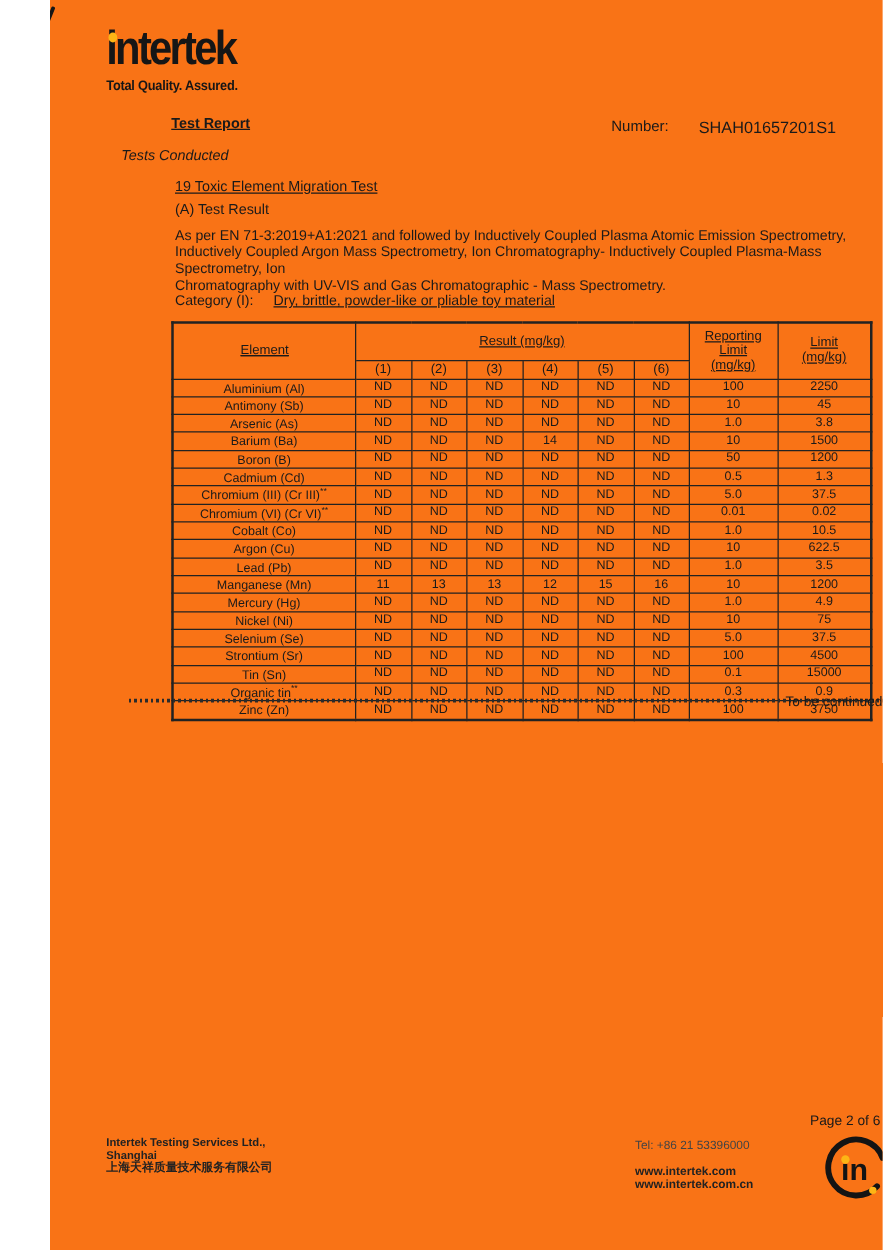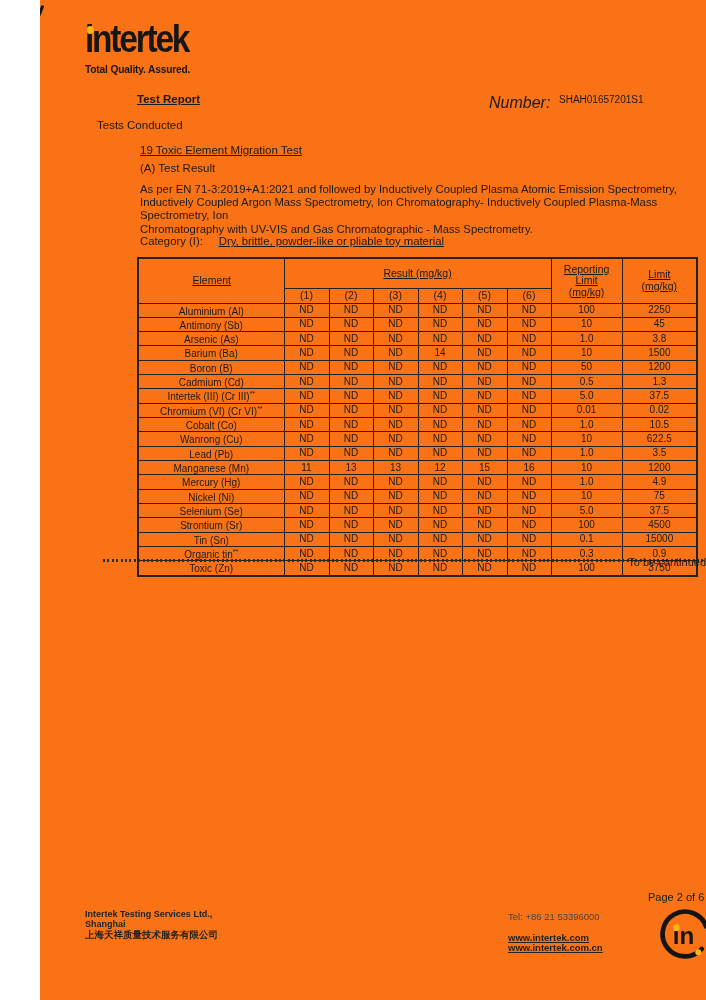--- a/index.html
+++ b/index.html
@@ -14,23 +14,23 @@
 
   
   .wordmark { position:absolute; left:45px; top:18px; transform:scaleX(0.88); transform-origin:left top; }
   .wm-text { font-size:38px; font-weight:bold; letter-spacing:-2.5px; color:#161616; }
   .wm-dot { position:absolute; left:2px; top:8px; width:8px; height:8px; border-radius:50%; background:var(--yellow,#fdb515); }
   .tagline { position:absolute; left:45px; top:63px; font-size:11px; font-weight:bold; letter-spacing:-0.2px;
     transform:scaleX(0.93); transform-origin:left top; color:#161616; }
 
   
   .test-report { position:absolute; left:97px; top:93px; font-size:11.5px; font-weight:bold; text-decoration:underline; }
-  .number-label { position:absolute; left:449px; top:94px; font-size:16px;font-style:italic; }
-  .number-value { position:absolute; left:519px; top:94px; font-size:10px;text-align:right; }
-  .tests-conducted { position:absolute; left:57px; top:119px; font-size:11.5px; }
+  .number-label { position:absolute; left:449px; top:94px; font-size:12px; }
+  .number-value { position:absolute; left:519px; top:94px; font-size:13px;text-align:right; }
+  .tests-conducted { position:absolute; left:57px; top:119px; font-size:11.5px;font-style:italic; }
 
   
   .heading19 { position:absolute; left:100px; top:144px; font-size:11.5px; text-decoration:underline; }
   .result-label { position:absolute; left:100px; top:162px; font-size:11.5px; }
   .method { position:absolute; left:100px; top:183px; width:585px; font-size:11.3px; line-height:13.2px; }
   .category { position:absolute; left:100px; top:235px; font-size:11.3px; }
   .category .cat-value { margin-left:16px;text-decoration:underline; }
 
   
   table.results { position:absolute; left:97px; top:257px; width:559px;
@@ -51,21 +51,21 @@
     background-image:repeating-linear-gradient(90deg, #2b2b2b 0 2px, transparent 2px 4.4px); }
   .to-be-continued { position:absolute; right:40px; top:556px; font-size:11px; }
 
   
   .page-indicator { position:absolute; left:608px; top:891px; font-size:11px; }
   .footer-company { position:absolute; left:45px; top:910px; font-size:9px; font-weight:bold; line-height:9.5px; color:#222; }
   .footer-company .cn { font-size:9.5px; margin-top:0.5px; }
   .footer-address { position:absolute; left:236px; top:912px; font-size:9px; line-height:10px; color:#444; }
   .footer-address .cn { margin-top:12px; font-size:9.5px; color:#444; }
   .footer-contact { position:absolute; left:468px; top:912px; font-size:9.5px; line-height:10.5px; color:#444; }
-  .footer-contact .sites { margin-top:10px; font-weight:bold; color:#222;text-decoration:underline; }
+  .footer-contact .sites { margin-top:10px; font-weight:bold; color:#222; }
   .footer-logo { position:absolute; left:617px; top:906px; width:56px; height:56px; }
   .logo-in { font-family:"Liberation Sans", sans-serif; font-size:26px; font-weight:bold; fill:#141414; }
 </style>
 </head>
 <body>
 
 <div class="page">
 
   <div class="corner-mark"></div>
 
@@ -187,21 +187,21 @@
       <td class="res-cell">ND</td>
       <td class="res-cell">ND</td>
       <td class="res-cell">ND</td>
       <td class="res-cell">ND</td>
       <td class="res-cell">ND</td>
       <td class="res-cell">ND</td>
       <td class="rl-cell">0.5</td>
       <td class="lim-cell">1.3</td>
     </tr>
         <tr>
-      <td class="el-cell"><span class="el-name">Intertek (III) (Cr III)</span><sup class="el-sup">**</sup></td>
+      <td class="el-cell"><span class="el-name">Chromium (III) (Cr III)</span><sup class="el-sup">**</sup></td>
       <td class="res-cell">ND</td>
       <td class="res-cell">ND</td>
       <td class="res-cell">ND</td>
       <td class="res-cell">ND</td>
       <td class="res-cell">ND</td>
       <td class="res-cell">ND</td>
       <td class="rl-cell">5.0</td>
       <td class="lim-cell">37.5</td>
     </tr>
         <tr>
@@ -220,21 +220,21 @@
       <td class="res-cell">ND</td>
       <td class="res-cell">ND</td>
       <td class="res-cell">ND</td>
       <td class="res-cell">ND</td>
       <td class="res-cell">ND</td>
       <td class="res-cell">ND</td>
       <td class="rl-cell">1.0</td>
       <td class="lim-cell">10.5</td>
     </tr>
         <tr>
-      <td class="el-cell"><span class="el-name">Wanrong (Cu)</span><sup class="el-sup"></sup></td>
+      <td class="el-cell"><span class="el-name">Argon (Cu)</span><sup class="el-sup"></sup></td>
       <td class="res-cell">ND</td>
       <td class="res-cell">ND</td>
       <td class="res-cell">ND</td>
       <td class="res-cell">ND</td>
       <td class="res-cell">ND</td>
       <td class="res-cell">ND</td>
       <td class="rl-cell">10</td>
       <td class="lim-cell">622.5</td>
     </tr>
         <tr>
@@ -319,21 +319,21 @@
       <td class="res-cell">ND</td>
       <td class="res-cell">ND</td>
       <td class="res-cell">ND</td>
       <td class="res-cell">ND</td>
       <td class="res-cell">ND</td>
       <td class="res-cell">ND</td>
       <td class="rl-cell">0.3</td>
       <td class="lim-cell">0.9</td>
     </tr>
         <tr>
-      <td class="el-cell"><span class="el-name">Toxic (Zn)</span><sup class="el-sup"></sup></td>
+      <td class="el-cell"><span class="el-name">Zinc (Zn)</span><sup class="el-sup"></sup></td>
       <td class="res-cell">ND</td>
       <td class="res-cell">ND</td>
       <td class="res-cell">ND</td>
       <td class="res-cell">ND</td>
       <td class="res-cell">ND</td>
       <td class="res-cell">ND</td>
       <td class="rl-cell">100</td>
       <td class="lim-cell">3750</td>
     </tr>
       </tbody>

